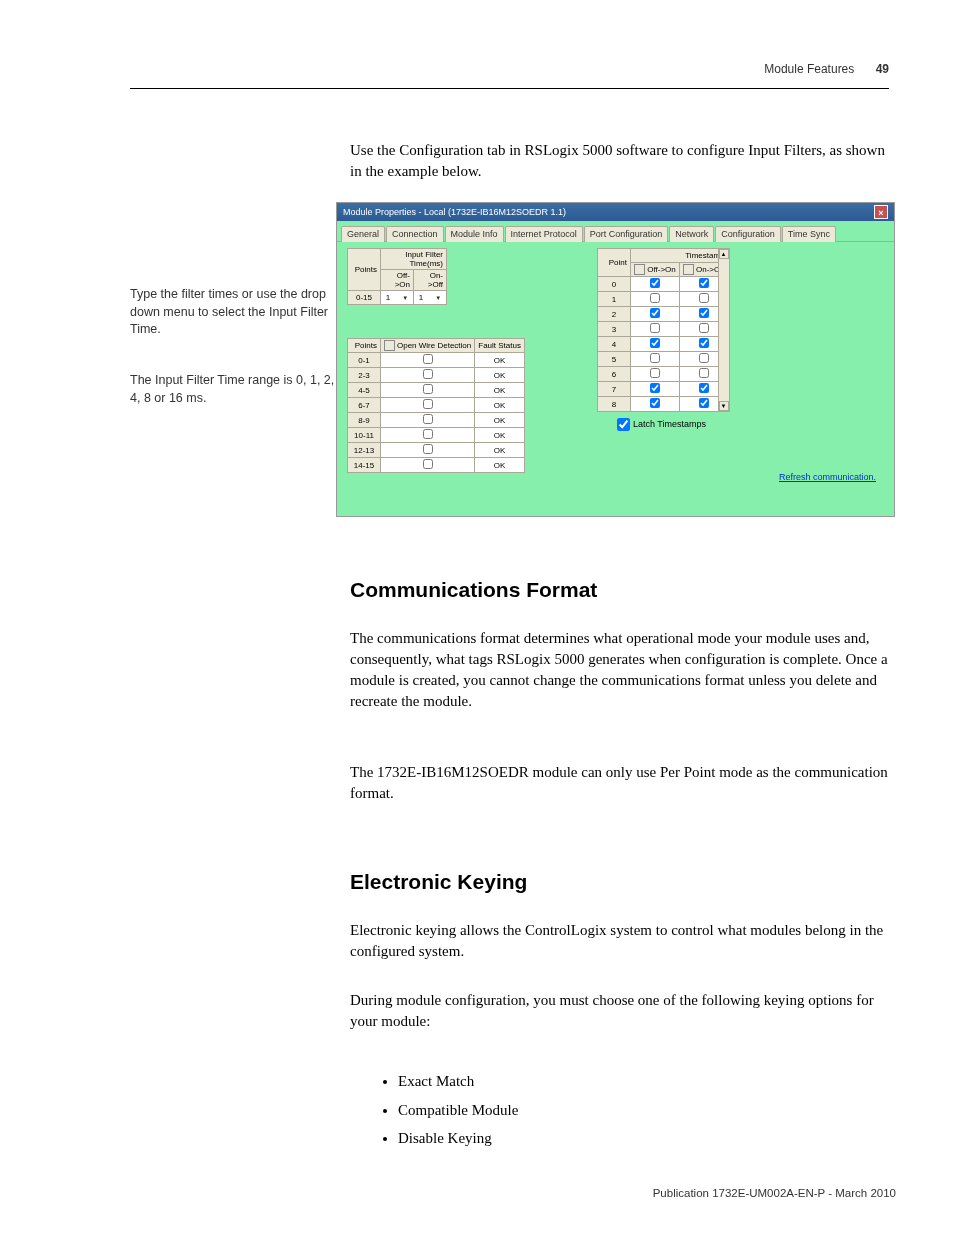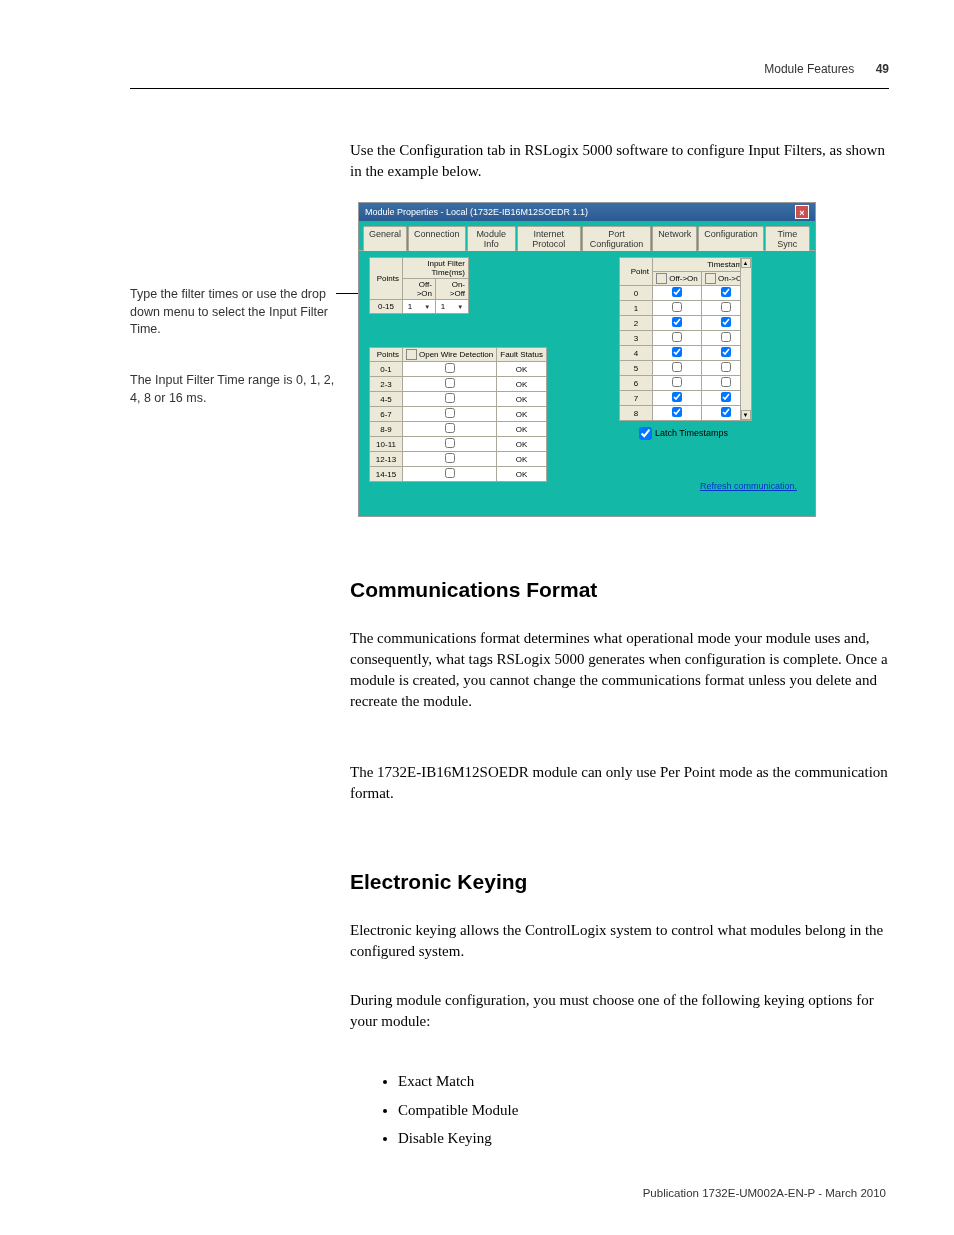--- a/index.html
+++ b/index.html
@@ -50,24 +50,24 @@
     font-family: Arial, Helvetica, sans-serif;
     font-size: 12.5px;
     color: #333;
     line-height: 1.4;
   }
   .sidebar-label-1 { top: 286px; }
   .sidebar-label-2 { top: 372px; }
   .screenshot {
     position: absolute;
     top: 202px;
-    left: 358px;
-    width: 458px;
+    left: 336px;
+    width: 559px;
     height: 315px;
-    background: #14b8a6;
+    background: #86efac;
     border: 1px solid #999;
     box-sizing: border-box;
     font-family: Tahoma, Arial, sans-serif;
     font-size: 9px;
   }
   .titlebar {
     background: linear-gradient(#3a6ea5, #2c5a93);
     color: #fff;
     height: 18px;
     line-height: 18px;
@@ -237,21 +237,21 @@
     left: 380px;
     right: 65px;
     font-size: 15px;
     line-height: 1.9;
     list-style: disc;
     padding-left: 18px;
   }
   .footer {
     position: absolute;
     bottom: 36px;
-    right: 68px;
+    right: 58px;
     font-family: Arial, Helvetica, sans-serif;
     font-size: 11.5px;
     color: #333;
   }
   .leader-line {
     position: absolute;
     background: #000;
     height: 1px;
   }
 </style>

